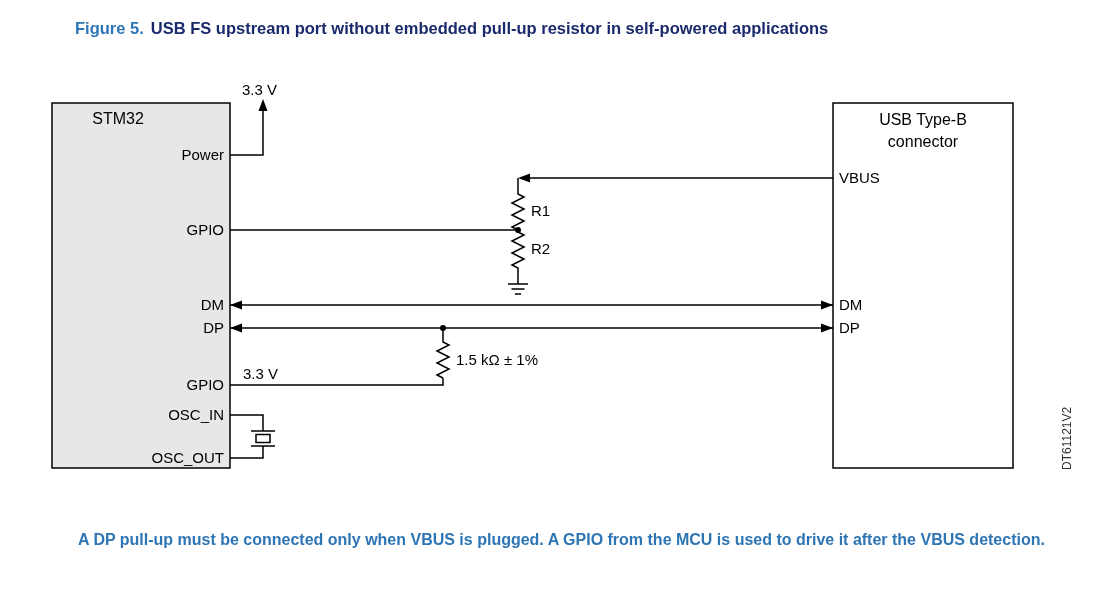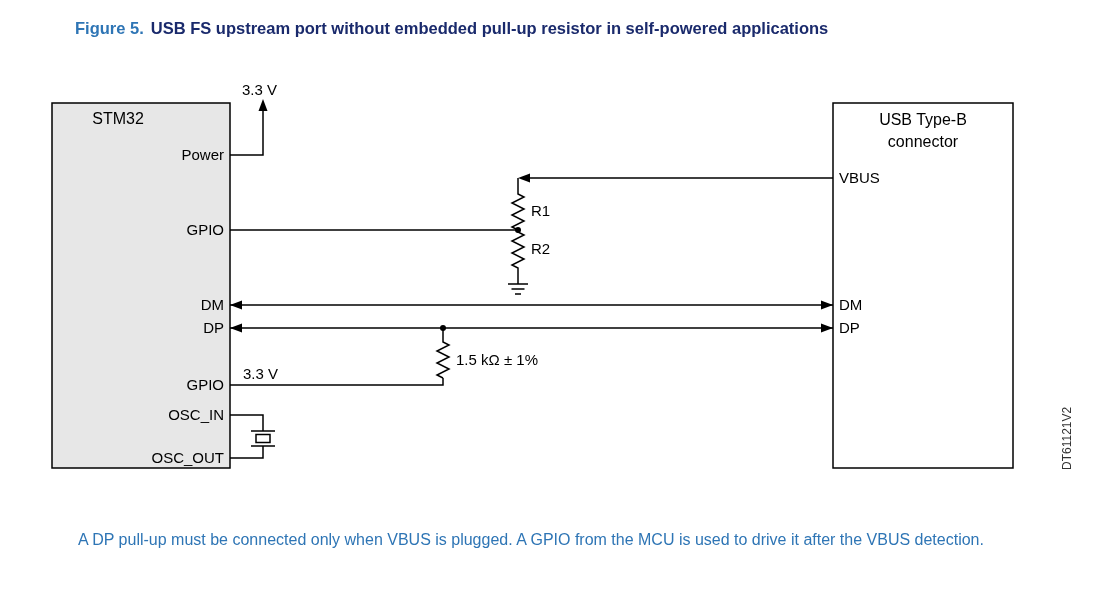--- a/index.html
+++ b/index.html
@@ -30,20 +30,21 @@
   svg text { font-family: "Liberation Sans", "DejaVu Sans", sans-serif; }
   .note {
     position: absolute;
     left: 78px;
     top: 528px;
     width: 995px;
     margin: 0;
     font-size: 16px;
     line-height: 23px;
     color: #2e75b5;
+    font-weight: bold;
   }
 </style>
 </head>
 <body>
 
 <div class="page">
 
   <div class="figure-title">
     <span class="fig-label">Figure 5.</span><span class="fig-text">USB FS upstream port without embedded pull-up resistor in self-powered applications</span>
   </div>

